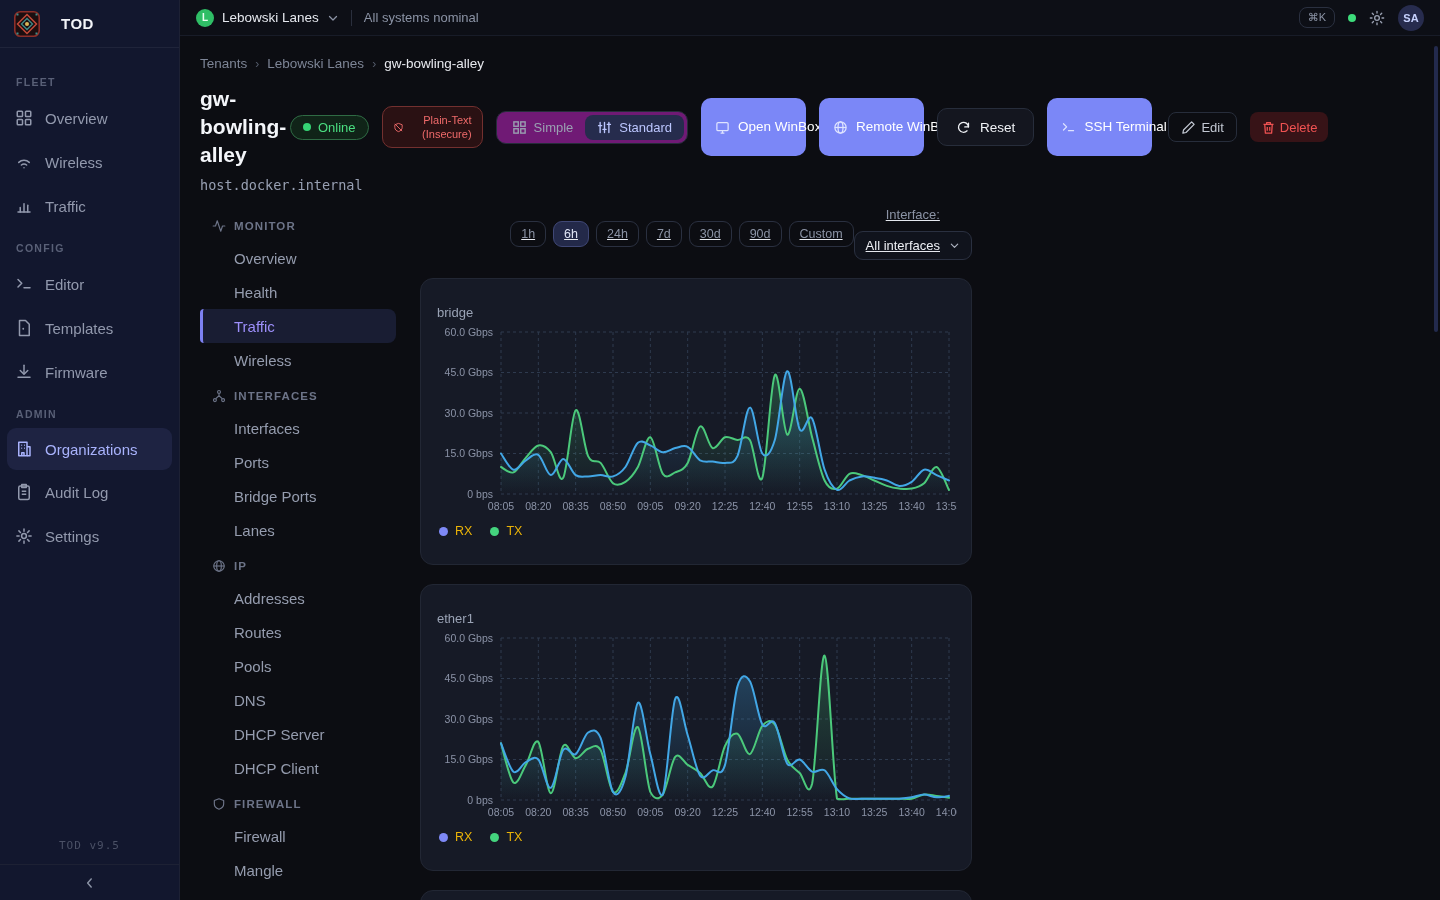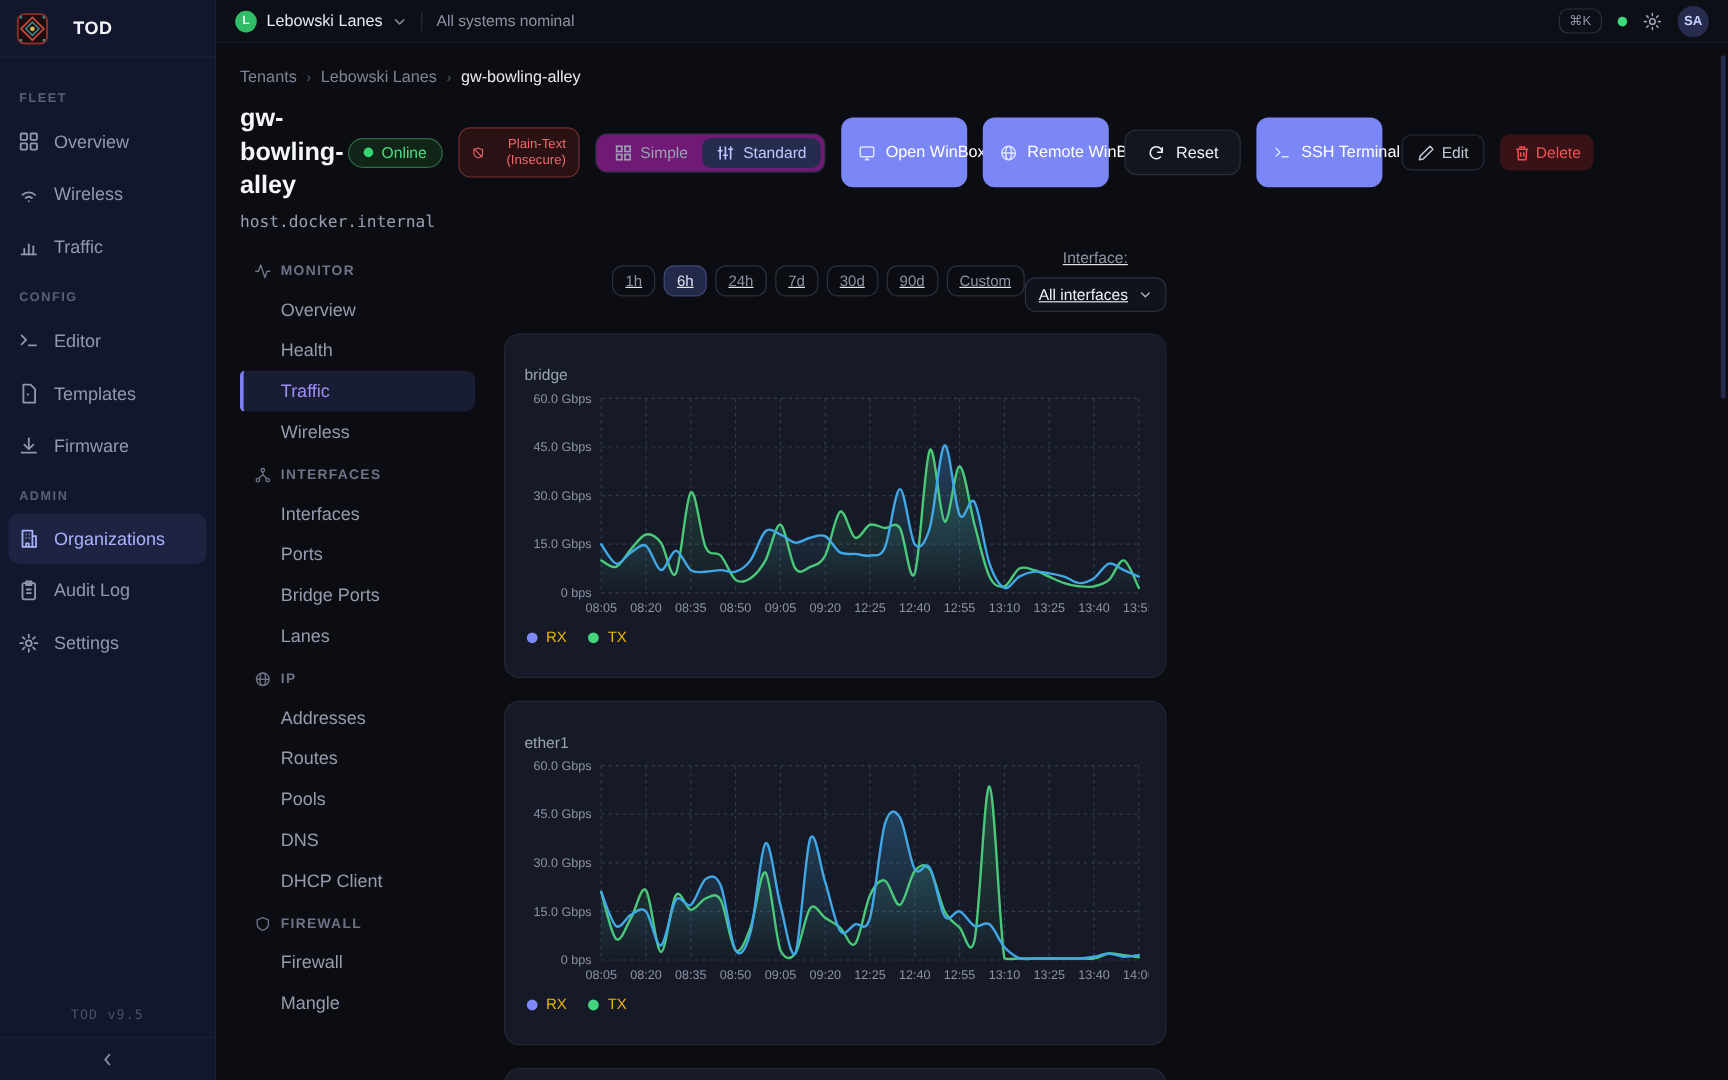--- a/index.html
+++ b/index.html
@@ -378,20 +378,21 @@
               <circle cx="12" cy="12" r="9"></circle>
               <ellipse cx="12" cy="12" rx="4" ry="9"></ellipse>
               <path d="M3 12h18"></path>
             </svg>
           <span>IP</span>
         </div>
         <div class="subnav-item">Addresses</div>
         <div class="subnav-item">Routes</div>
         <div class="subnav-item">Pools</div>
         <div class="subnav-item">DNS</div>
+        <div class="subnav-item">DHCP Server</div>
         <div class="subnav-item">DHCP Client</div>
 
         <div class="subnav-section-header">
           <svg viewBox="0 0 24 24" fill="none" stroke="currentColor" stroke-width="2" stroke-linejoin="round">
               <path d="M12 3l8 3v6c0 4.5-3.5 7.5-8 9-4.5-1.5-8-4.5-8-9V6z"></path>
             </svg>
           <span>FIREWALL</span>
         </div>
         <div class="subnav-item">Firewall</div>
         <div class="subnav-item">Mangle</div>

